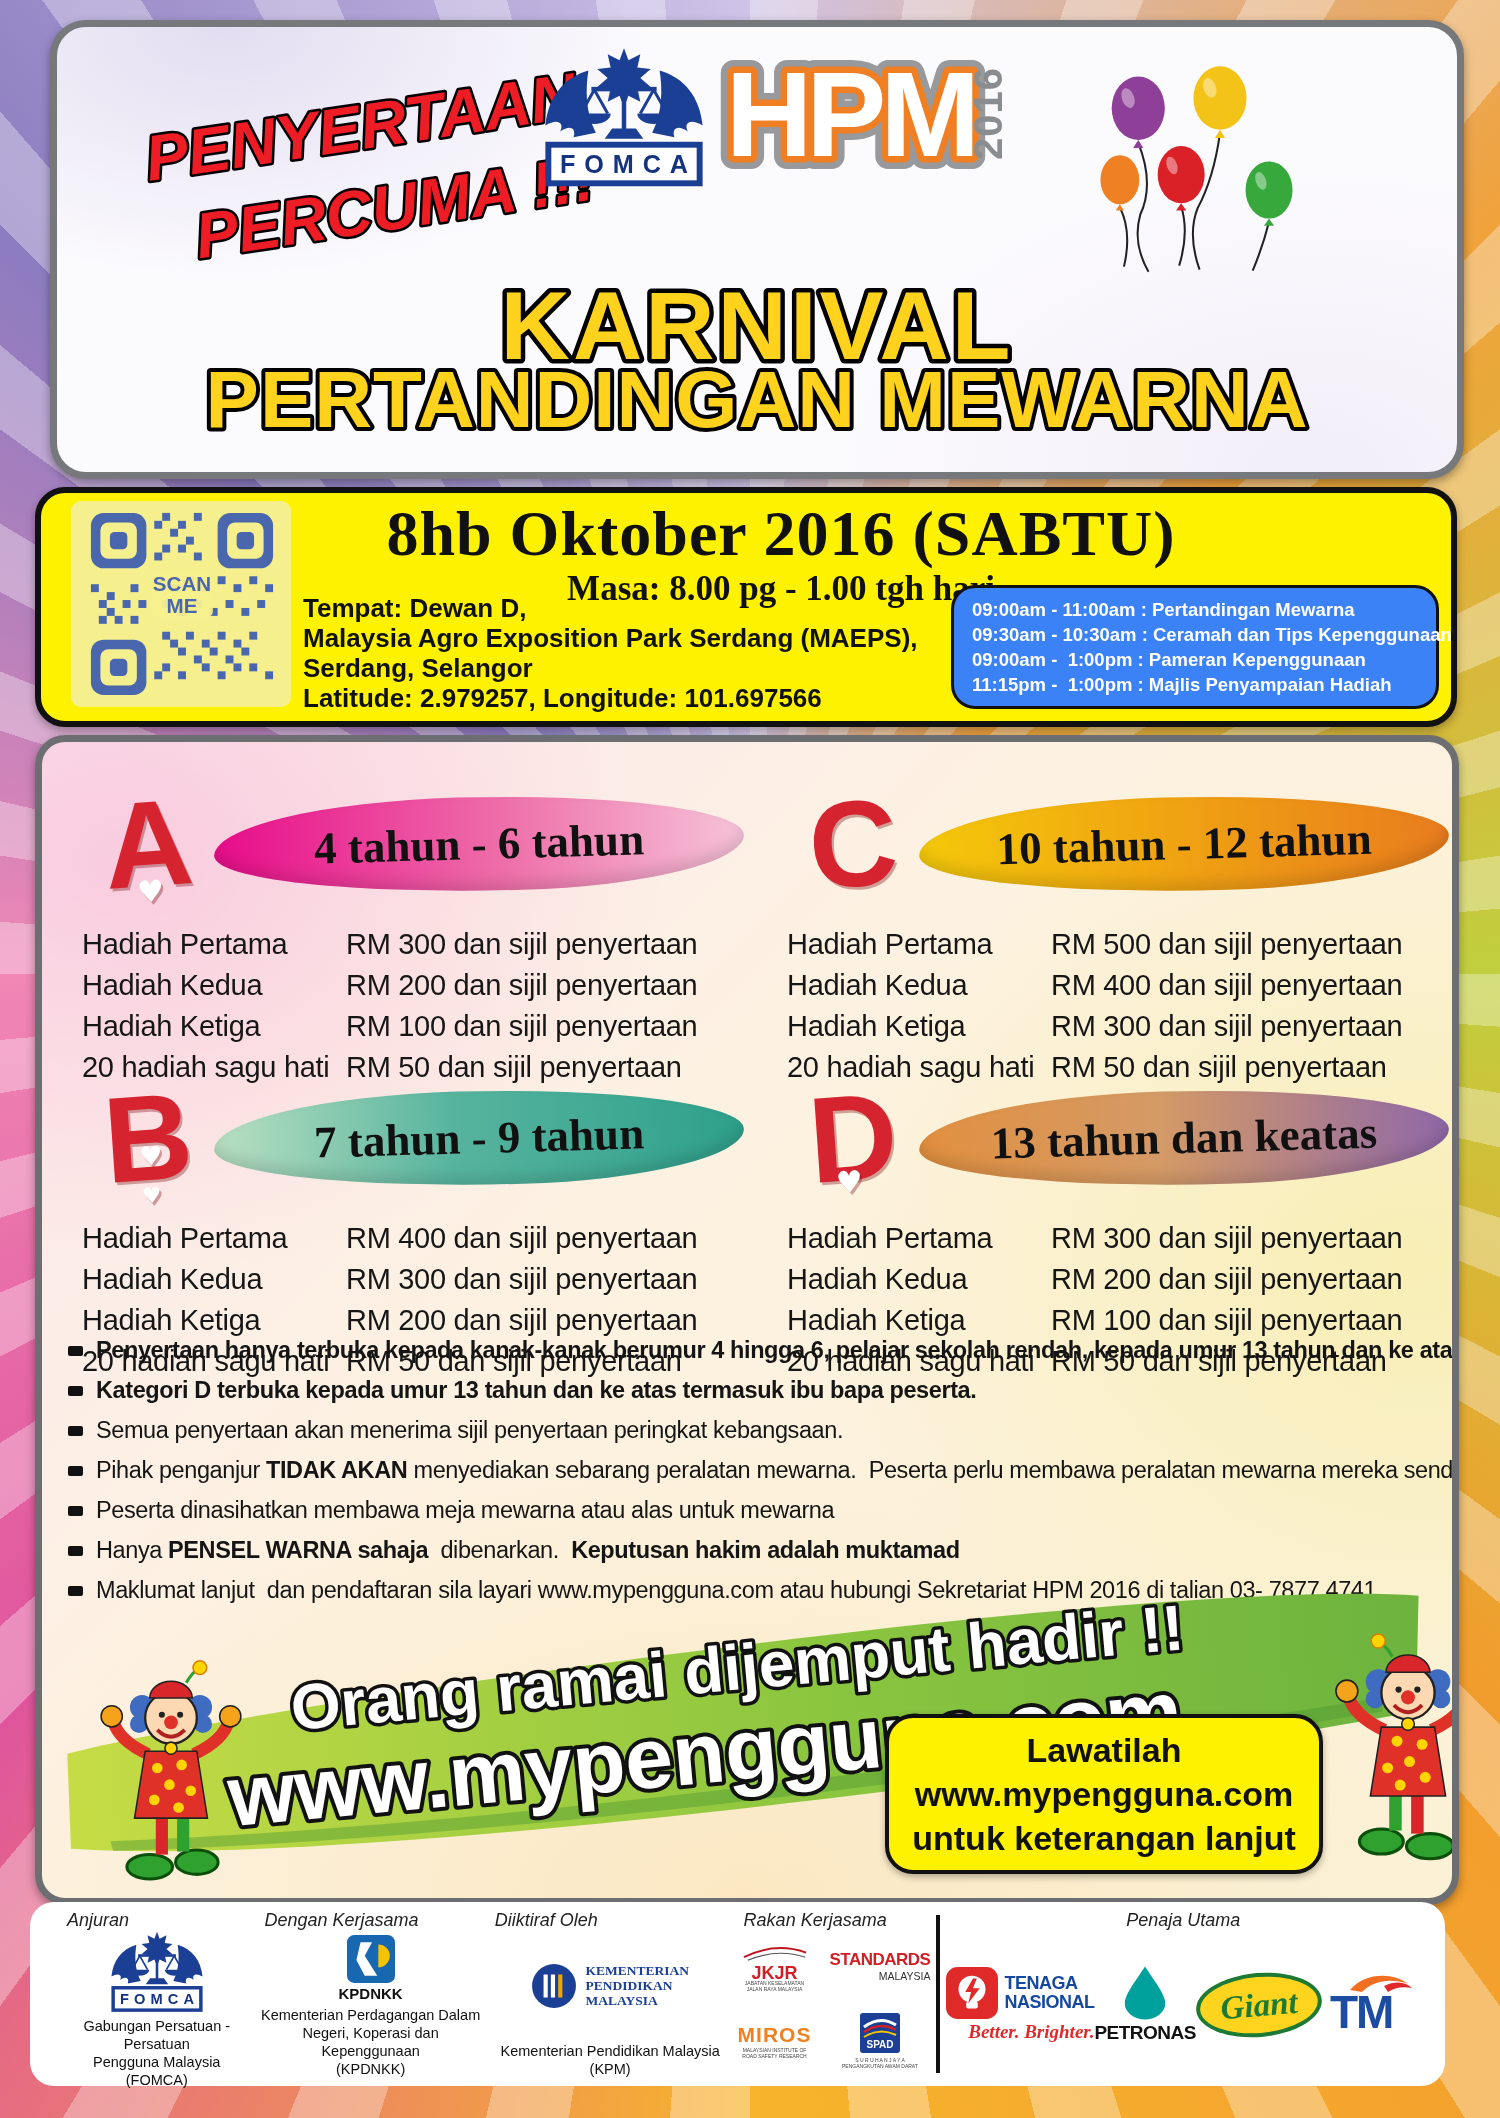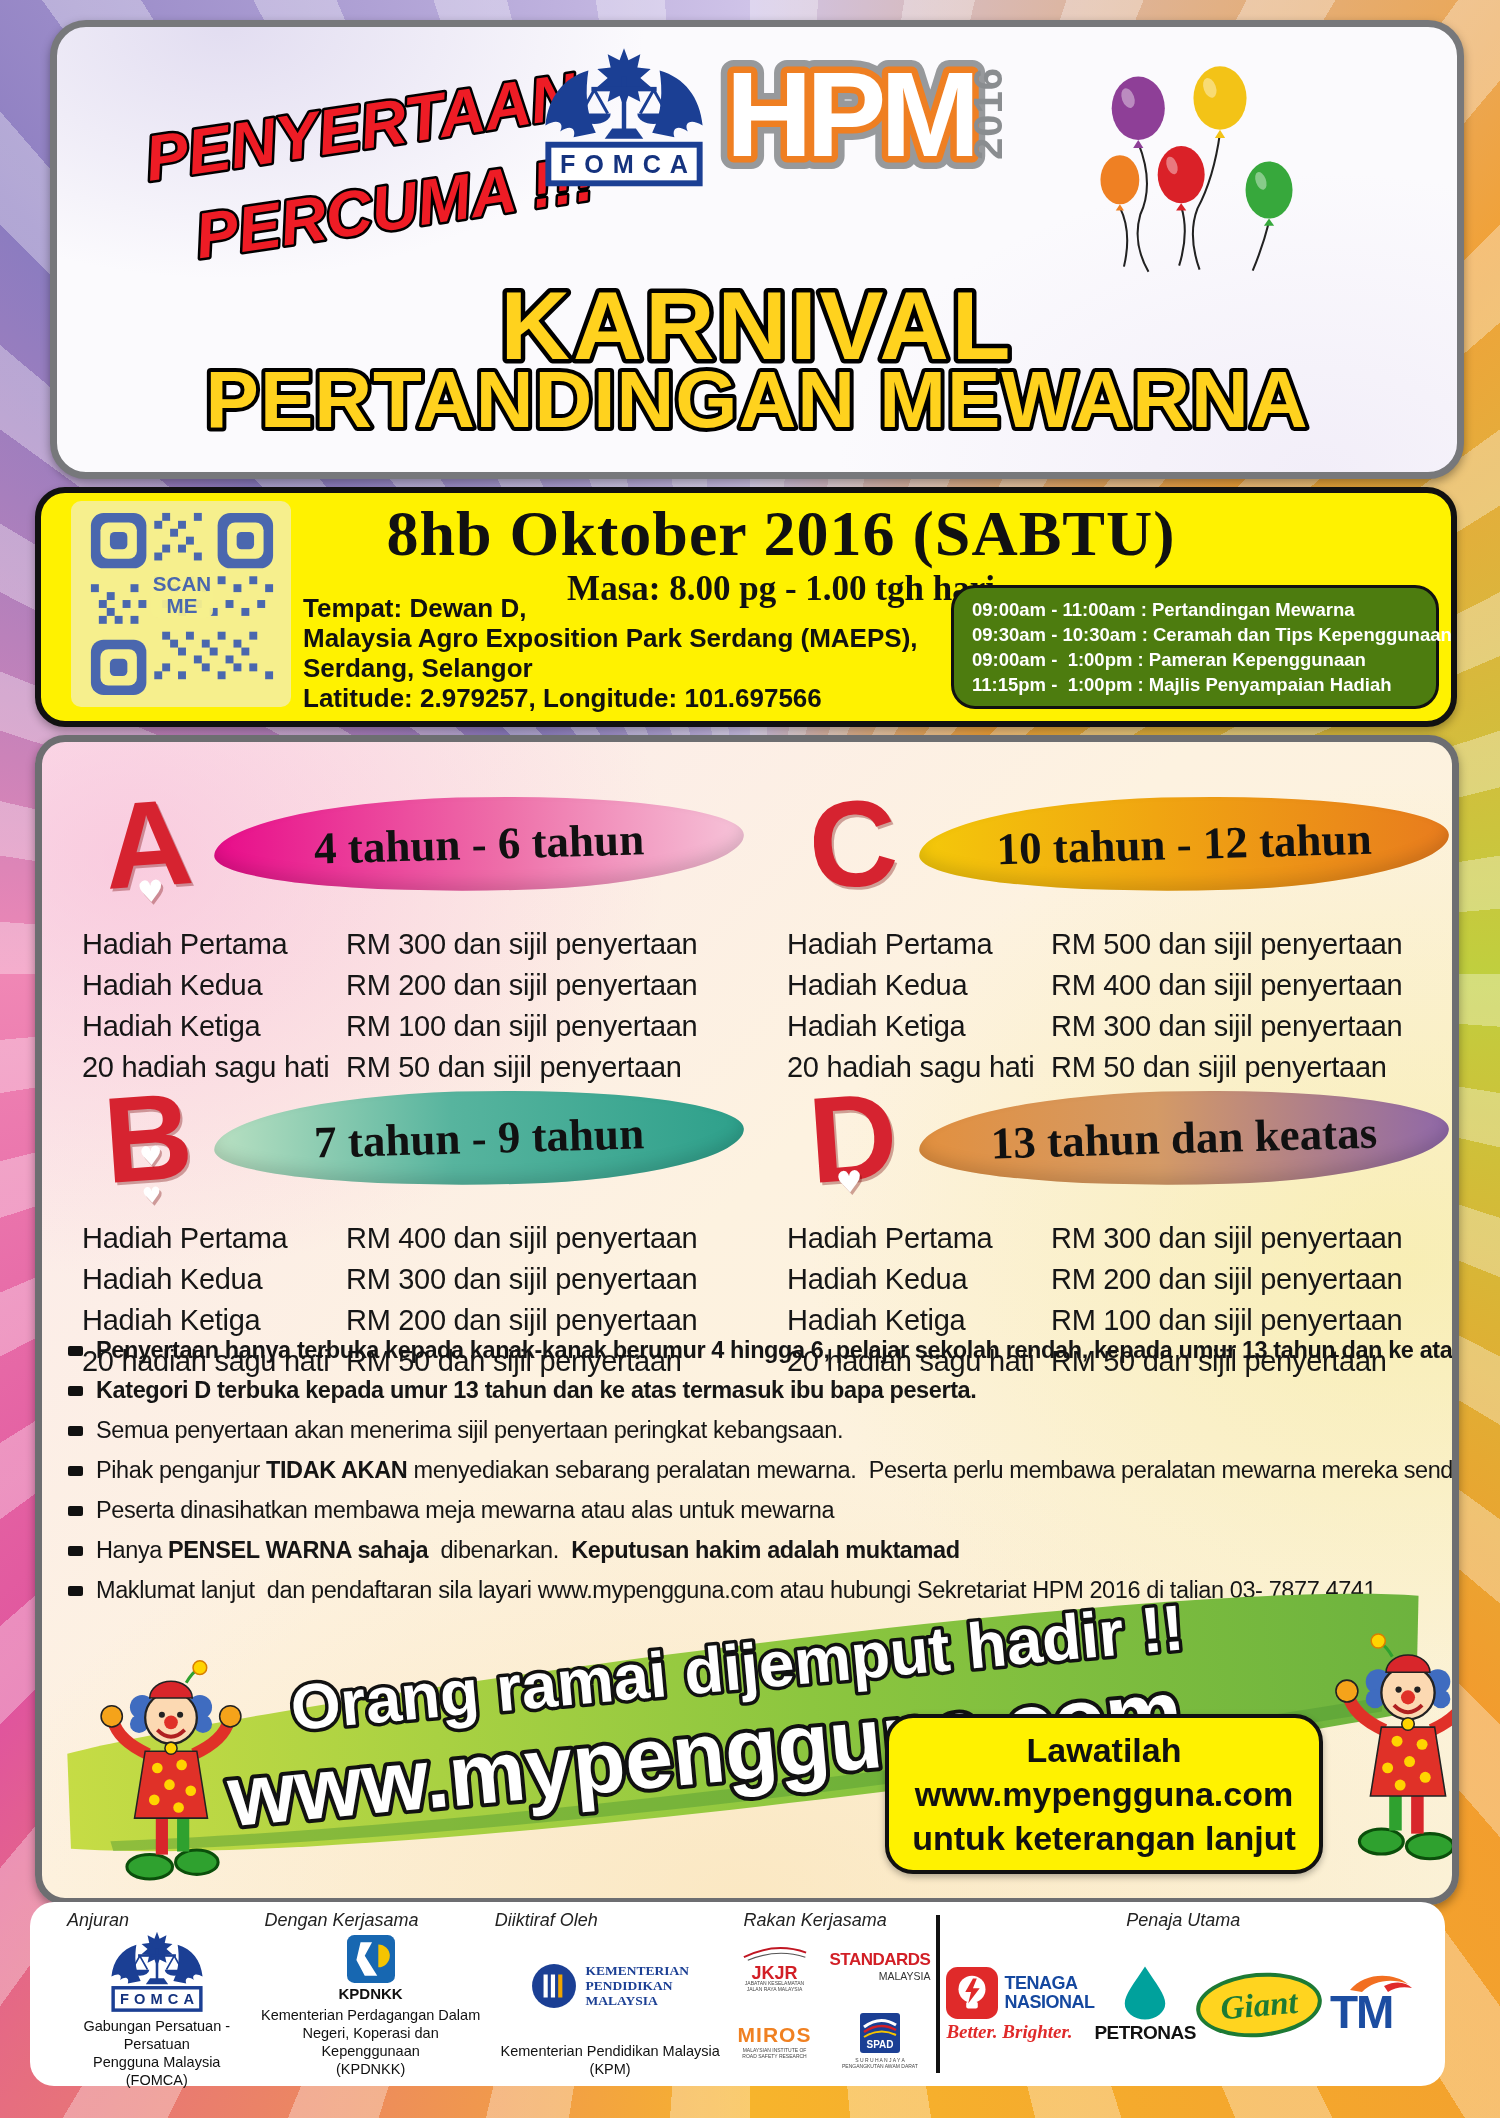--- a/index.html
+++ b/index.html
@@ -32,21 +32,21 @@
   
   .banner{position:absolute;left:35px;top:487px;width:1410px;height:228px;
     background:#fff200;border:6px solid #111;border-radius:30px;box-shadow:0 4px 8px rgba(0,0,0,.3);}
   .qr-bg{position:absolute;left:30px;top:8px;width:220px;height:206px;background:#f6ef8d;border-radius:10px;}
   .qr{position:absolute;left:42px;top:12px;width:198px;height:198px;}
   .date-line{position:absolute;left:150px;top:4px;width:1180px;text-align:center;
     font-family:"Liberation Serif",serif;font-weight:bold;font-size:64px;color:#111;letter-spacing:1px;}
   .masa-line{position:absolute;left:150px;top:76px;width:1180px;text-align:center;
     font-family:"Liberation Serif",serif;font-weight:bold;font-size:35px;color:#111;}
   .venue{position:absolute;left:262px;top:100px;width:680px;font-weight:bold;font-size:26px;line-height:30px;color:#111;}
-  .sched-box{position:absolute;left:910px;top:92px;width:488px;height:124px;background:#4d7c0f;
+  .sched-box{position:absolute;left:910px;top:92px;width:488px;height:124px;background:#3b82f6;
     border:3px solid #111;border-radius:24px;padding:9px 0 0 18px;box-sizing:border-box;}
   .sline{color:#fff;font-weight:bold;font-size:18.5px;line-height:25px;white-space:pre;}
 
   
   .panel{position:absolute;left:35px;top:735px;width:1410px;height:1156px;
     background:
       radial-gradient(ellipse 900px 700px at 6% 10%, rgba(247,173,209,.5), transparent 60%),
       radial-gradient(ellipse 1000px 800px at 97% 45%, rgba(246,236,160,.65), transparent 60%),
       radial-gradient(ellipse 1200px 700px at 50% 100%, rgba(250,222,170,.5), transparent 65%),
       linear-gradient(135deg,#fbe9ef,#fdf2e0 45%,#fbf2d8);
@@ -91,21 +91,21 @@
   .fcap-center{align-self:center;}
   .flogo{flex:1;display:flex;align-items:center;justify-content:center;}
   .fcaption{font-size:14.5px;color:#111;line-height:1.25;text-align:center;}
   .fdivider{width:4px;background:#111;height:158px;align-self:center;flex:none;}
   .rk-grid{flex:1;display:grid;grid-template-columns:1fr 1fr;gap:2px 18px;align-items:center;justify-items:center;}
   .std-name{font-weight:900;font-size:17px;color:#d21f26;letter-spacing:-.5px;}
   .std-sub{font-size:10.5px;color:#333;text-align:right;}
   .miros-name{font-weight:900;font-size:21px;color:#f08122;letter-spacing:1px;}
   .tiny{font-size:5px;color:#444;text-align:center;line-height:1.2;}
   .penaja-row{flex:1;display:flex;align-items:center;justify-content:space-around;width:100%;}
-  .tnb{display:flex;flex-direction:column;align-items:flex-start;}
+  .tnb{display:flex;flex-direction:column;align-items:flex-end;}
   .tnb-top{display:flex;align-items:center;gap:6px;}
   .tnb-name{color:#15489f;font-weight:900;font-size:18px;line-height:19px;letter-spacing:-.5px;}
   .tnb-script{font-family:"Liberation Serif",serif;font-style:italic;font-weight:bold;color:#e02a2a;font-size:19px;margin-top:2px;}
   .petronas{display:flex;flex-direction:column;align-items:center;gap:2px;}
   .pet-name{font-weight:900;font-size:19px;color:#111;letter-spacing:-.5px;}
   .giant{width:118px;height:56px;background:#ffd41f;border:4px solid #1d7a34;border-radius:50%;
     display:flex;align-items:center;justify-content:center;transform:rotate(-5deg);box-shadow:0 0 0 2px #fff;}
   .giant-name{font-family:"Liberation Serif",serif;font-style:italic;font-weight:bold;font-size:33px;color:#1d7a34;}
 </style>
 </head>

